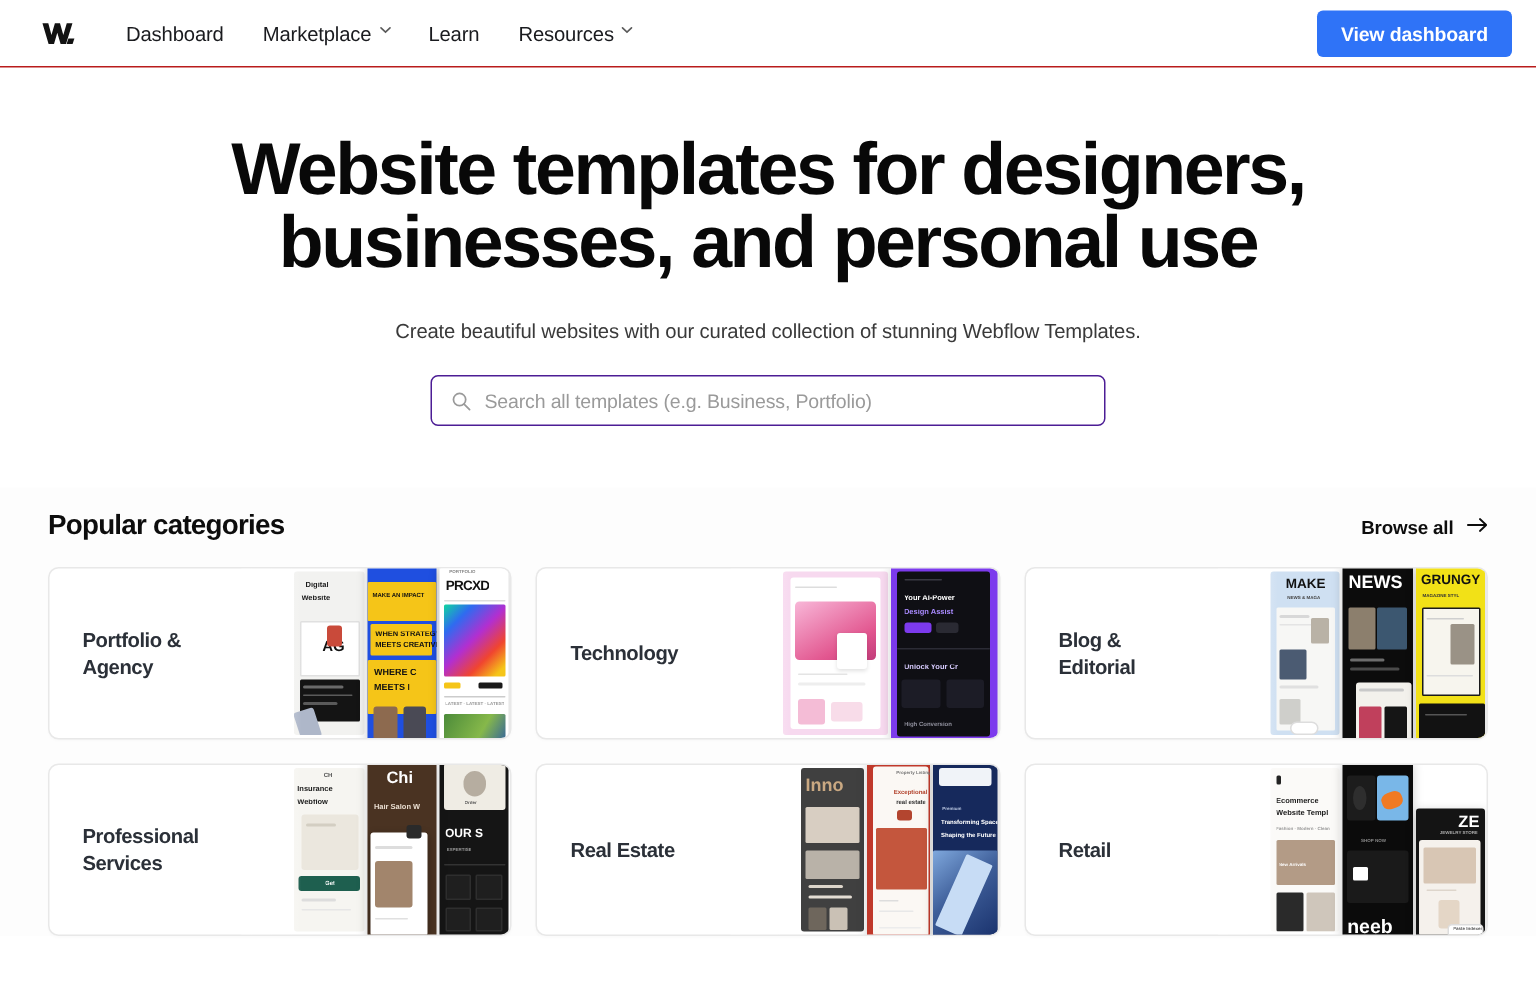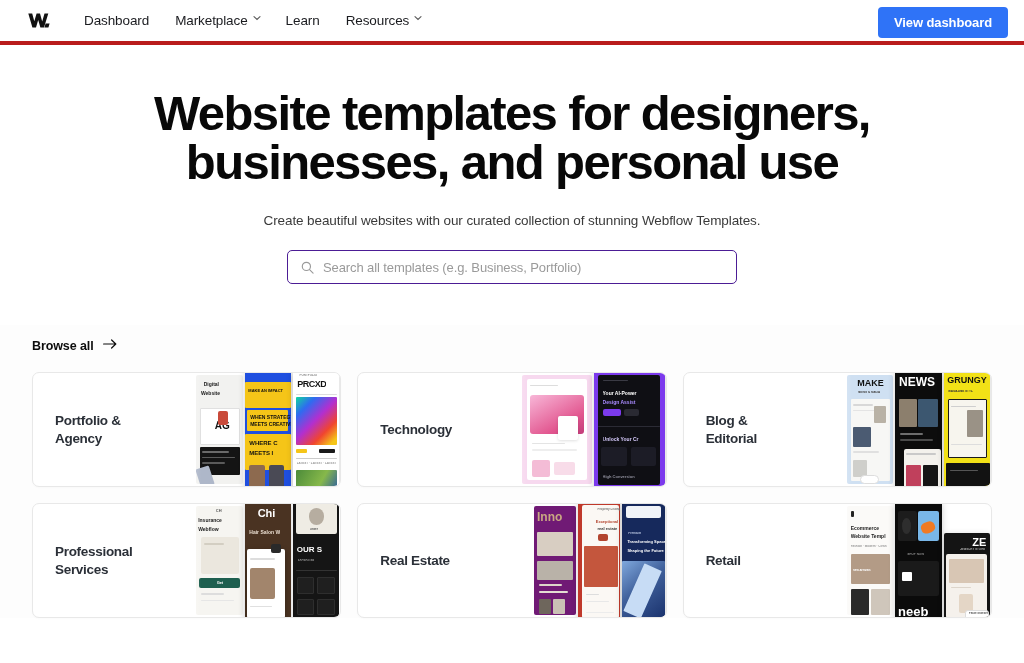--- a/index.html
+++ b/index.html
@@ -15,21 +15,21 @@
     background: #ffffff;
     color: #1a1b1f;
     -webkit-font-smoothing: antialiased;
   }
 
   
   .navbar {
     height: 45px;
     width: 100%;
     background: #ffffff;
-    border-bottom: 4px solid #b91c1c;
+    border-bottom: 1px solid #b91c1c;
     display: flex;
     align-items: center;
     padding: 0 16px 0 25px;
     position: relative;
   }
 
   .logo {
     width: 30px;
     height: 22px;
     display: flex;
@@ -311,20 +311,21 @@
       </svg>
     </span>
     <input class="search-input" type="text" placeholder="Search all templates (e.g. Business, Portfolio)" style="">
   </div>
 
 </section>
 
 <section class="cats">
 
   <div class="cats-head">
+    <h2 class="cats-title">Popular categories</h2>
     <a class="browse-all">
       <span>Browse all</span>
       <span class="arrow-ico">
         <svg width="14" height="10" viewBox="0 0 14 10" aria-hidden="true">
           <path d="M0.6 5 L12.4 5 M8.6 1 L12.8 5 L8.6 9" stroke="#0d0d0d" stroke-width="1.2" fill="none" stroke-linecap="round" stroke-linejoin="round"></path>
         </svg>
       </span>
     </a>
   </div>
 
@@ -486,21 +487,21 @@
           <div class="tblk" style="left:52%;top:82%;width:38%;height:14%;background:#1f1f1f;border:1px solid #2e2e2e;"></div>
         </div>
       </div>
     </div>
 
     <div class="cat-card">
       <div class="cat-label">
         <span>Real Estate</span>
       </div>
       <div class="collage">
-        <div class="thumb" style="background:#701a75;margin-left:13px;">
+        <div class="thumb" style="background:#404040;margin-left:13px;">
           <div class="tiny-txt" style="left:8%;top:5%;font-size:12px;color:#c9a882;">Inno</div>
           <div class="tblk" style="left:8%;top:24%;right:8%;height:22%;background:#d8cec2;border-radius:1px;"></div>
           <div class="tblk" style="left:8%;top:50%;right:8%;height:18%;background:#b9b2a8;border-radius:1px;"></div>
           <div class="tbar" style="top:72%;height:1.5px;background:#ddd5ca;left:12%;right:34%;"></div>
           <div class="tbar" style="top:78%;height:1.5px;background:#e4ddd3;left:12%;right:18%;"></div>
           <div class="tblk" style="left:12%;top:85%;width:28%;height:14%;background:#6e665c;"></div>
           <div class="tblk" style="left:46%;top:85%;width:28%;height:14%;background:#cac1b5;"></div>
         </div>
         <div class="thumb tall shadowed" style="background:#c0392b;">
           <div class="tblk" style="left:10%;top:3%;right:4%;bottom:2%;background:#fbf8f4;border-radius:2px;"></div>

